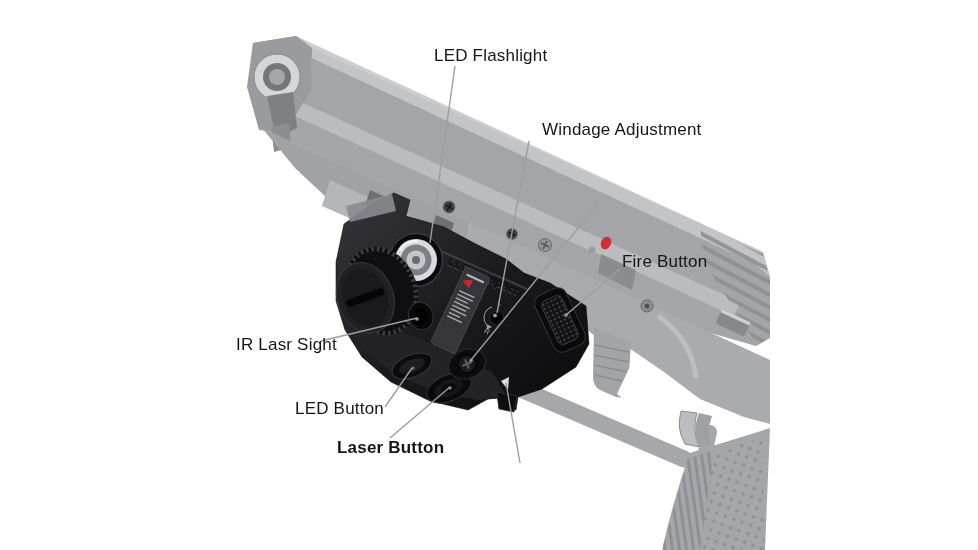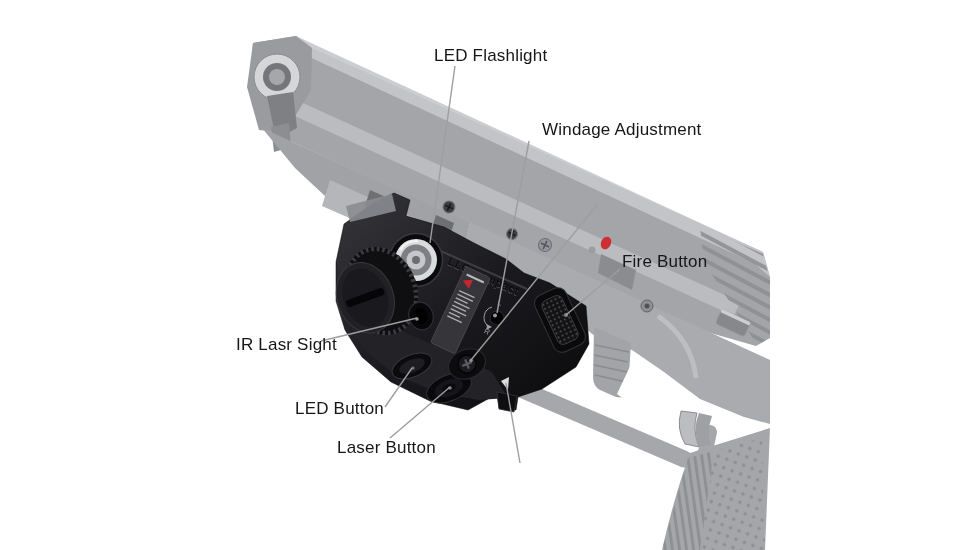--- a/index.html
+++ b/index.html
@@ -216,14 +216,14 @@
     <line x1="390" y1="438" x2="450" y2="387"></line>
     <line x1="520" y1="463" x2="506" y2="383"></line>
   </g>
 </svg>
 
   <div class="callout" style="left:434px;top:47px;">LED Flashlight</div>
   <div class="callout" style="left:523px;top:121px;margin-left:19px;">Windage Adjustment</div>
   <div class="callout" style="left:622px;top:253px;">Fire Button</div>
   <div class="callout" style="left:228px;top:336px;margin-left:8px;">IR Lasr Sight</div>
   <div class="callout" style="left:295px;top:400px;">LED Button</div>
-  <div class="callout" style="left:337px;top:439px;">Laser Button</div>
+  <div class="callout" style="left:337px;top:439px;font-weight:bold;">Laser Button</div>
 </div>
 
 </body></html>

